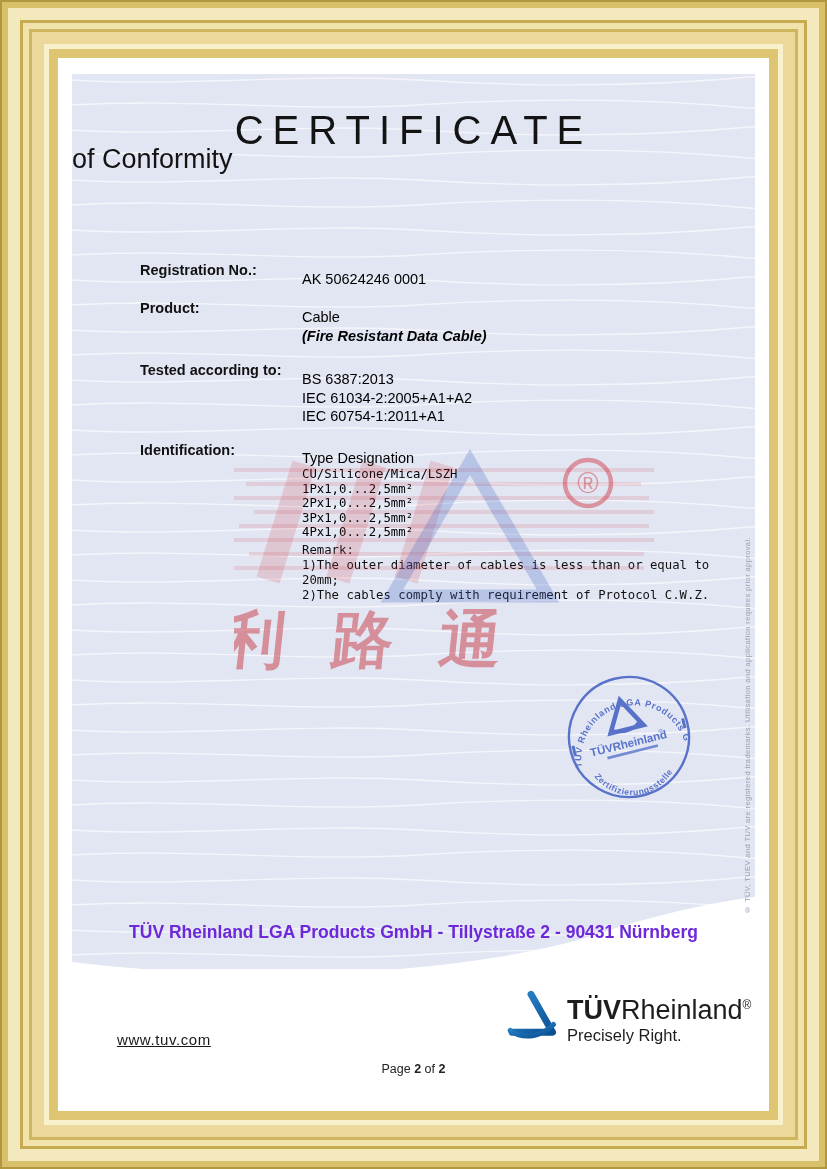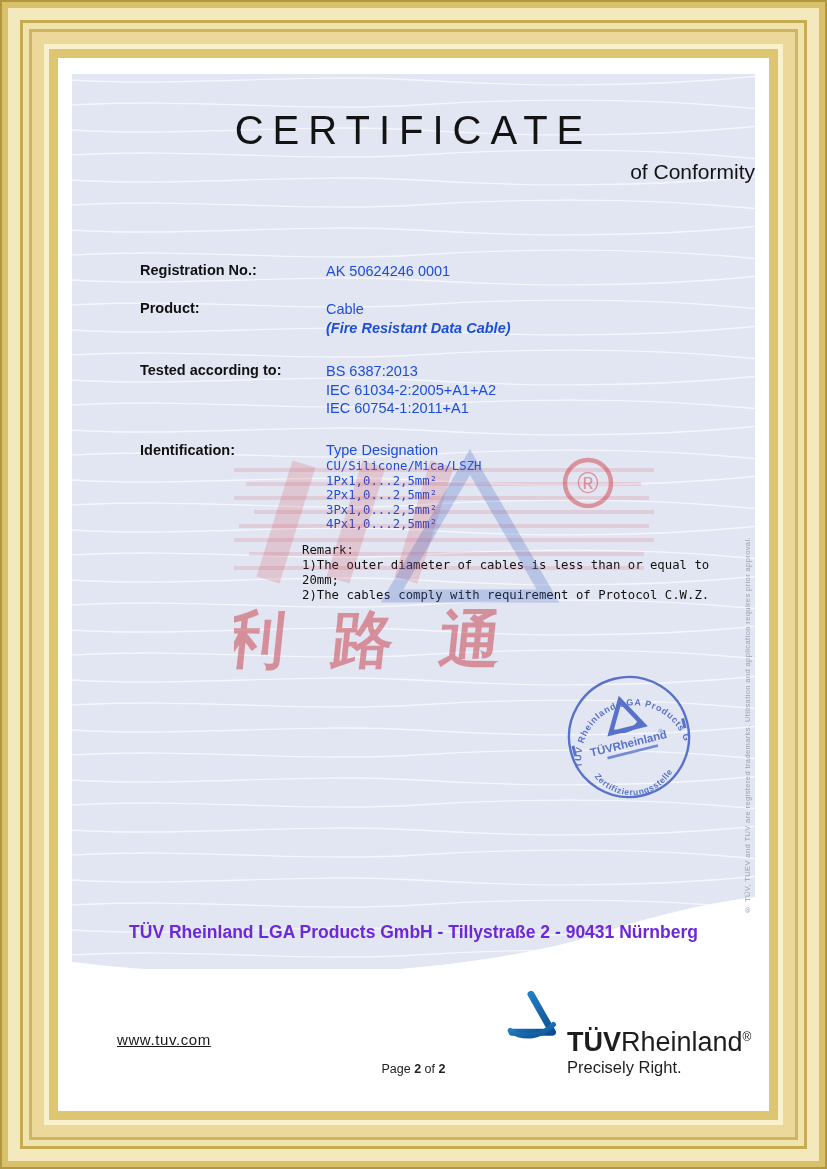--- a/index.html
+++ b/index.html
@@ -16,44 +16,44 @@
   .f7{position:absolute;inset:0;border:12px solid #ecd89b;height:100%;}
   .f8{position:absolute;inset:0;border:5px solid #f8f1cc;height:100%;}
   .f9{position:absolute;inset:0;border:9px solid #dec571;height:100%;}
   .inner{position:absolute;inset:0;background:#ffffff;height:100%;}
 
   
   .blue-area{position:absolute;left:14px;top:16px;width:683px;height:895px;background:var(--bg-blue,#e2e6f3);overflow:hidden;}
   .waves-svg{position:absolute;left:0;top:0;}
 
   .title{position:absolute;top:34px;left:0;width:100%;text-align:center;font-size:40px;letter-spacing:9px;color:#131313;font-weight:400;}
-  .subtitle{position:absolute;top:86px;left:0;width:100%;text-align:right;font-size:21px;color:#131313;}
+  .subtitle{position:absolute;top:70px;left:0;width:100%;text-align:left;font-size:27px;color:#131313;}
 
   .field{position:absolute;left:0;width:100%;}
   .field .lbl{position:absolute;left:68px;top:0;font-size:14.5px;font-weight:bold;color:#111;white-space:nowrap;}
-  .field .vals{position:absolute;left:230px;top:0;font-size:14.5px;color:#1d4ed8;line-height:18.5px;white-space:nowrap;margin-left:24px;}
+  .field .vals{position:absolute;left:230px;top:8px;font-size:14.5px;color:#000000;line-height:18.5px;white-space:nowrap;}
   .vals .italic{font-style:italic;font-weight:bold;}
   .mono{font-family:"DejaVu Sans Mono","Liberation Mono",monospace;font-size:12.3px;line-height:14.6px;}
   .vals.monoblock{line-height:14.6px;}
 
   .remark{position:absolute;left:230px;top:469px;font-family:"DejaVu Sans Mono","Liberation Mono",monospace;font-size:12.3px;line-height:14.9px;color:#111;white-space:nowrap;}
 
   .address{position:absolute;top:848px;left:0;width:100%;text-align:center;font-weight:bold;font-size:17.5px;color:#6d28d9;z-index:5;}
 
   .side-note{position:absolute;right:3px;bottom:55px;writing-mode:vertical-rl;transform:rotate(180deg);font-size:7.5px;letter-spacing:0.4px;color:#98a0b2;z-index:6;white-space:nowrap;}
 
   
   .watermark{position:absolute;left:162px;top:372px;z-index:1;}
 
   
   .stamp{position:absolute;left:491px;top:597px;z-index:4;opacity:0.9;}
 
   
   .brand{position:absolute;left:447px;top:932px;display:flex;align-items:flex-start;z-index:7;}
-  .brand .txt{margin-left:10px;margin-top:32px;}
+  .brand .txt{margin-left:10px;}
   .brand .line1{font-size:27px;color:#1d1d1b;line-height:30px;white-space:nowrap;}
   .brand .line1 .b{font-weight:bold;}
   .brand .line1 sup{font-size:12px;vertical-align:super;}
   .brand .line2{font-size:16.5px;color:#1d1d1b;margin-top:1px;}
   .website{position:absolute;left:59px;top:973px;font-size:15px;letter-spacing:0.6px;color:#1a1a1a;z-index:7;text-decoration:underline;}
   .pagenum{position:absolute;top:1004px;left:0;width:100%;text-align:center;font-size:12.5px;color:#222;z-index:7;}
   .pagenum .b{font-weight:bold;}
 </style>
 </head>
 <body>

